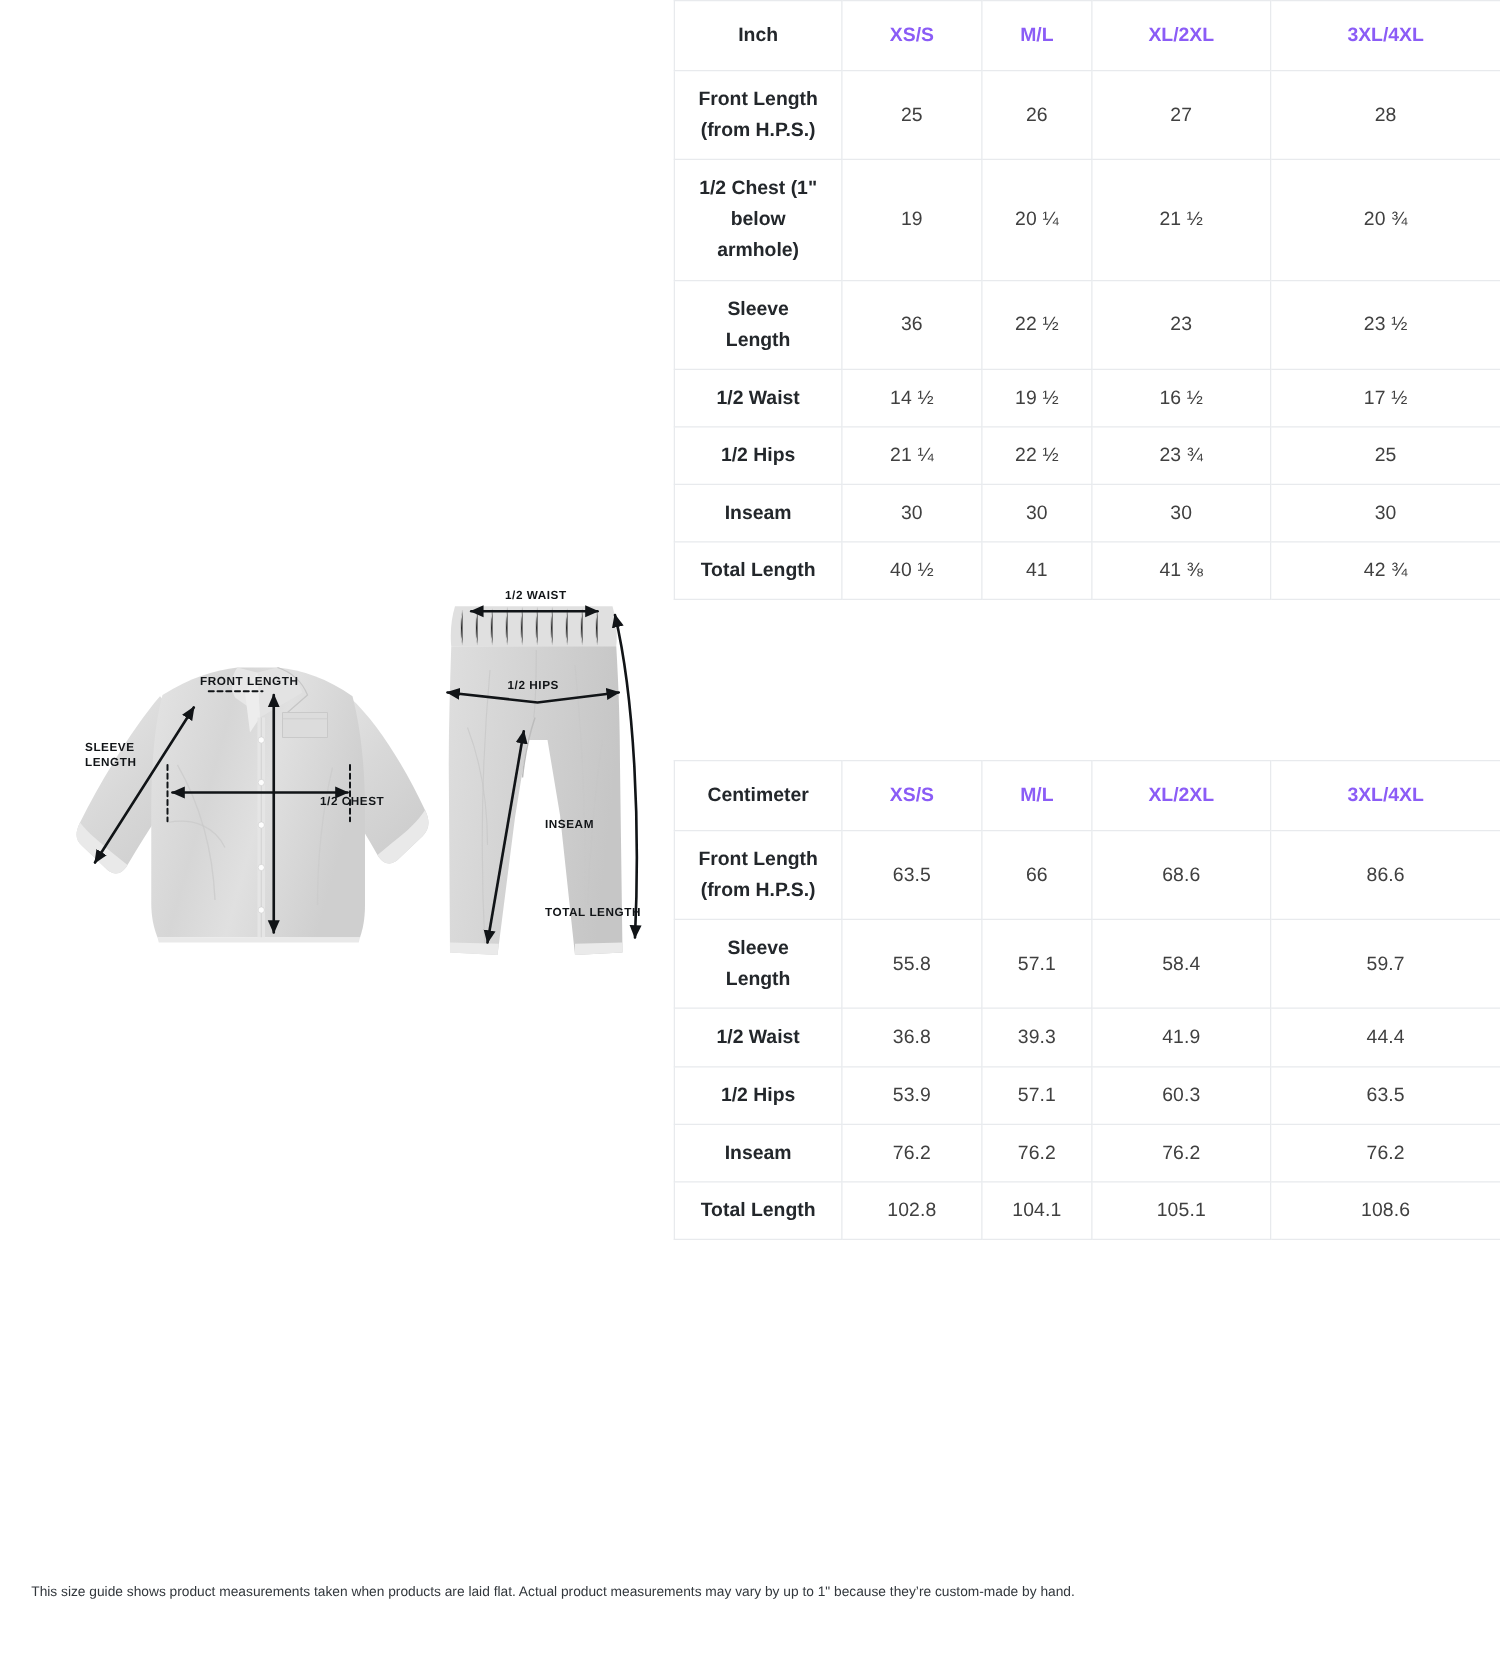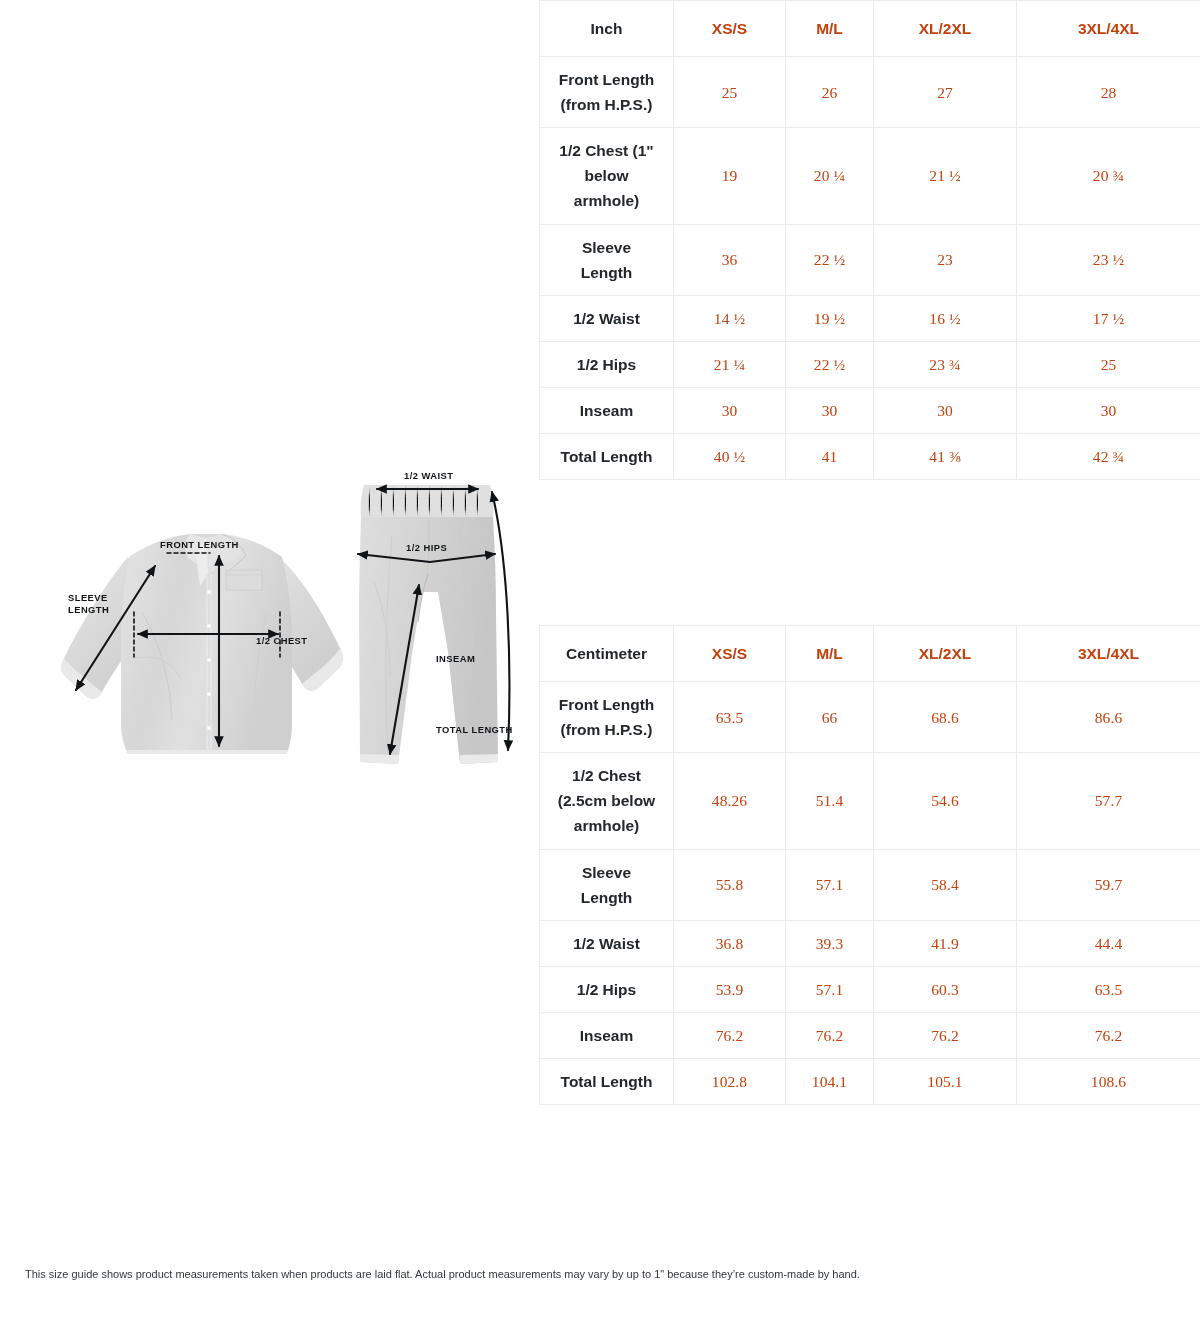--- a/index.html
+++ b/index.html
@@ -23,21 +23,21 @@
   .diagram-stage {
     position: absolute;
     left: 30px; top: 462px;
     width: 495px; height: 355px;
   }
   .diagram-svg { display: block; width: 495px; height: 355px; }
 
   
   .table-wrap { position: absolute; left: 539px; }
   #inch-table-wrap  { top: 0px;   width: 661px; }
-  #cm-table-wrap    { top: 625px; width: 661px; }
+  #cm-table-wrap    { top: 608px; width: 661px; }
 
   table.size-table {
     border-collapse: collapse;
     width: 661px;
     table-layout: fixed;
     background: #ffffff;
   }
   table.size-table th,
   table.size-table td {
     border: 1px solid #e8eaed;
@@ -47,28 +47,27 @@
     vertical-align: middle;
   }
   table.size-table th.rowhead,
   table.size-table th.corner {
     text-align: center;
     font-weight: bold;
     color: #23272b;
   }
   table.size-table th.colhead {
     font-weight: bold;
-    color: #c2410c;
+    color: #8b5cf6;
   }
   table.size-table td.value {
     text-align: center;
     font-weight: normal;
-    color: #c2410c;
+    color: #404040;
     letter-spacing: .1px;
-    font-family: Liberation Serif, serif;
   }
   table.size-table tr.head-row th { height: 56px; padding-top: 8px; padding-bottom: 8px; }
 
   
   col.c0 { width: 134px; }
   col.c1 { width: 112px; }
   col.c2 { width: 88px; }
   col.c3 { width: 143px; }
   col.c4 { width: 184px; }
 
@@ -322,27 +321,20 @@
       </thead>
       <tbody>
         <tr>
           <th class="rowhead">Front Length (from H.P.S.)</th>
           <td class="value">63.5</td>
           <td class="value">66</td>
           <td class="value">68.6</td>
           <td class="value">86.6</td>
         </tr>
         <tr>
-          <th class="rowhead">1/2 Chest (2.5cm below armhole)</th>
-          <td class="value">48.26</td>
-          <td class="value">51.4</td>
-          <td class="value">54.6</td>
-          <td class="value">57.7</td>
-        </tr>
-        <tr>
           <th class="rowhead">Sleeve Length</th>
           <td class="value">55.8</td>
           <td class="value">57.1</td>
           <td class="value">58.4</td>
           <td class="value">59.7</td>
         </tr>
         <tr>
           <th class="rowhead">1/2 Waist</th>
           <td class="value">36.8</td>
           <td class="value">39.3</td>

